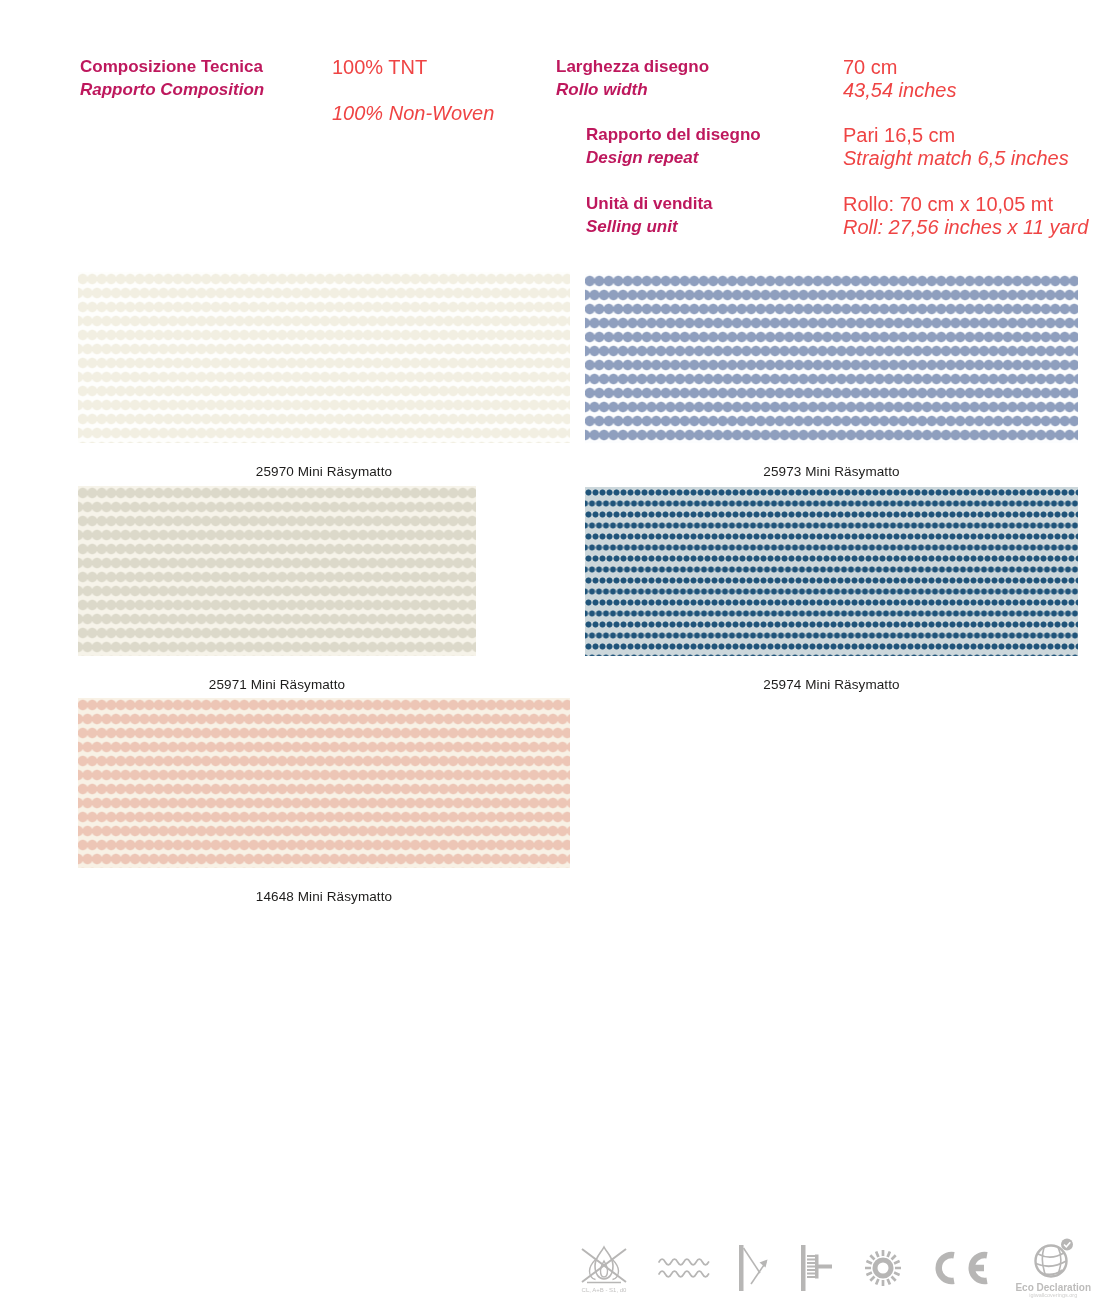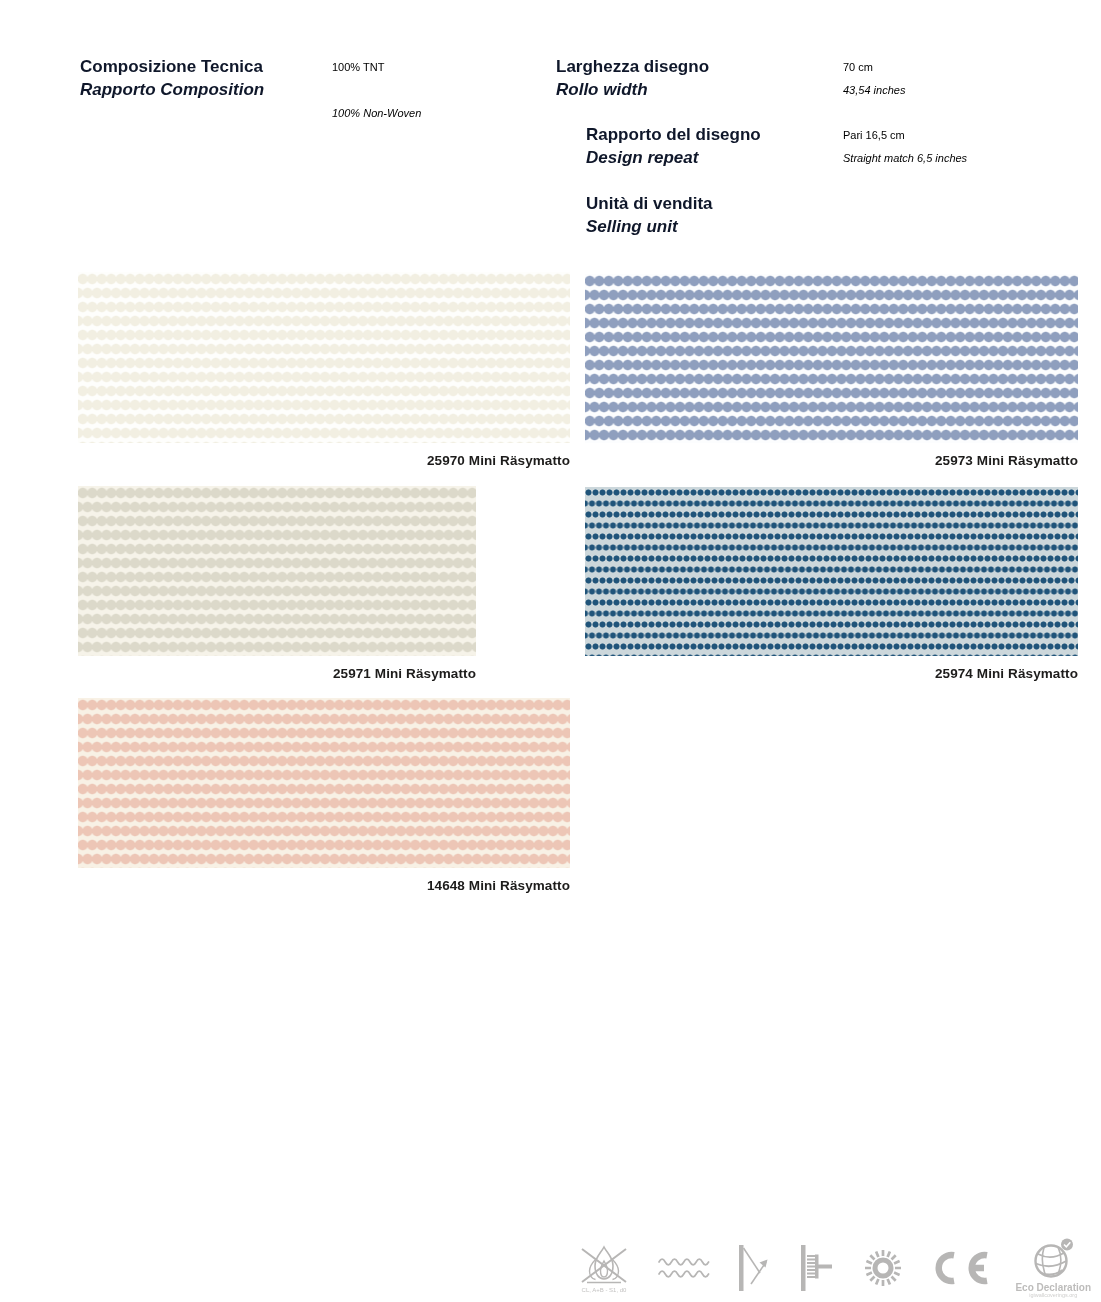--- a/index.html
+++ b/index.html
@@ -1,29 +1,29 @@
 <!DOCTYPE html>
 <html style="--text-color: #262626;"><head>
 <meta charset="utf-8">
 <style>
   html,body{margin:0;padding:0;background:#ffffff;}
   body{font-family:"Liberation Sans",sans-serif;color:#262626;}
   .page{position:relative;width:1101px;height:1302px;background:#ffffff;overflow:hidden;}
 
   
-  .spec-label{font-size:17px;font-weight:700;line-height:23px;color:#0f172a;}
+  .spec-label{font-size:17px;font-weight:700;line-height:23px;color:#be185d;}
   .spec-label .en{font-style:italic;}
-  .spec-value{font-size:11px;line-height:23px;color:#000000;}
+  .spec-value{font-size:20px;line-height:23px;color:#ef4444;}
   .spec-value .en{font-style:italic;}
   .abs{position:absolute;}
 
   
   .swatch{position:absolute;}
   .swatch-canvas{width:100%;height:100%;filter:blur(0.4px);}
-  .swatch-label{position:absolute;font-size:13.5px;font-weight:700;color:#1d1c1b;text-align:right;width:100%;letter-spacing:0.1px;}
+  .swatch-label{position:absolute;font-size:13.5px;font-weight:400;color:#1d1c1b;text-align:center;width:100%;letter-spacing:0.1px;margin-top:11px;}
 
   
   .footer-icons{position:absolute;left:575px;top:1236px;width:516px;height:64px;
     display:flex;justify-content:space-between;align-items:center;}
   .ficon{display:flex;flex-direction:column;align-items:center;justify-content:center;}
   .ficon svg{display:block;}
   .icon-stroke{stroke:#b7b6b5;fill:none;}
   .icon-fill{fill:#b7b6b5;}
   .icon-caption{font-size:6px;color:#c3c2c1;line-height:7px;margin-top:1px;white-space:nowrap;}
   .eco-caption{font-size:10px;color:#bdbcbb;font-weight:700;line-height:8px;margin-top:3px;white-space:nowrap;}
@@ -57,20 +57,24 @@
     <div class="en">Design repeat</div>
   </div>
   <div class="abs spec-value" style="left:843px;top:124px;">
     <div>Pari 16,5 cm</div>
     <div class="en">Straight match 6,5 inches</div>
   </div>
 
   <div class="abs spec-label" style="left:586px;top:192px;">
     <div>Unità di vendita</div>
     <div class="en">Selling unit</div>
+  </div>
+  <div class="abs spec-value" style="left:843px;top:193px;">
+    <div>Rollo: 70 cm x 10,05 mt</div>
+    <div class="en">Roll: 27,56 inches x 11 yard</div>
   </div>
 
   <div class="swatch" style="left:78px;top:272px;width:492px;height:171px;">
     <div class="swatch-canvas" style="background-color: rgb(254, 254, 252); background-image: radial-gradient(5.8px at 4.75px 7px, rgb(242, 239, 226) 78%, transparent 100%), radial-gradient(5.8px at 4.75px 7px, rgb(242, 239, 226) 78%, transparent 100%); background-size: 9.5px 28px; background-position: 0px 0px, 4.75px 14px;"></div>
     <div class="swatch-label" style="top:181px;">25970 Mini Räsymatto</div>
   </div>
 
   <div class="swatch" style="left:585px;top:274px;width:493px;height:169px;">
     <div class="swatch-canvas" style="background-color: rgb(252, 253, 254); background-image: radial-gradient(5.8px at 4.75px 7px, rgb(143, 159, 190) 78%, transparent 100%), radial-gradient(5.8px at 4.75px 7px, rgb(143, 159, 190) 78%, transparent 100%); background-size: 9.5px 28px; background-position: 0px 0px, 4.75px 14px;"></div>
     <div class="swatch-label" style="top:179px;">25973 Mini Räsymatto</div>

